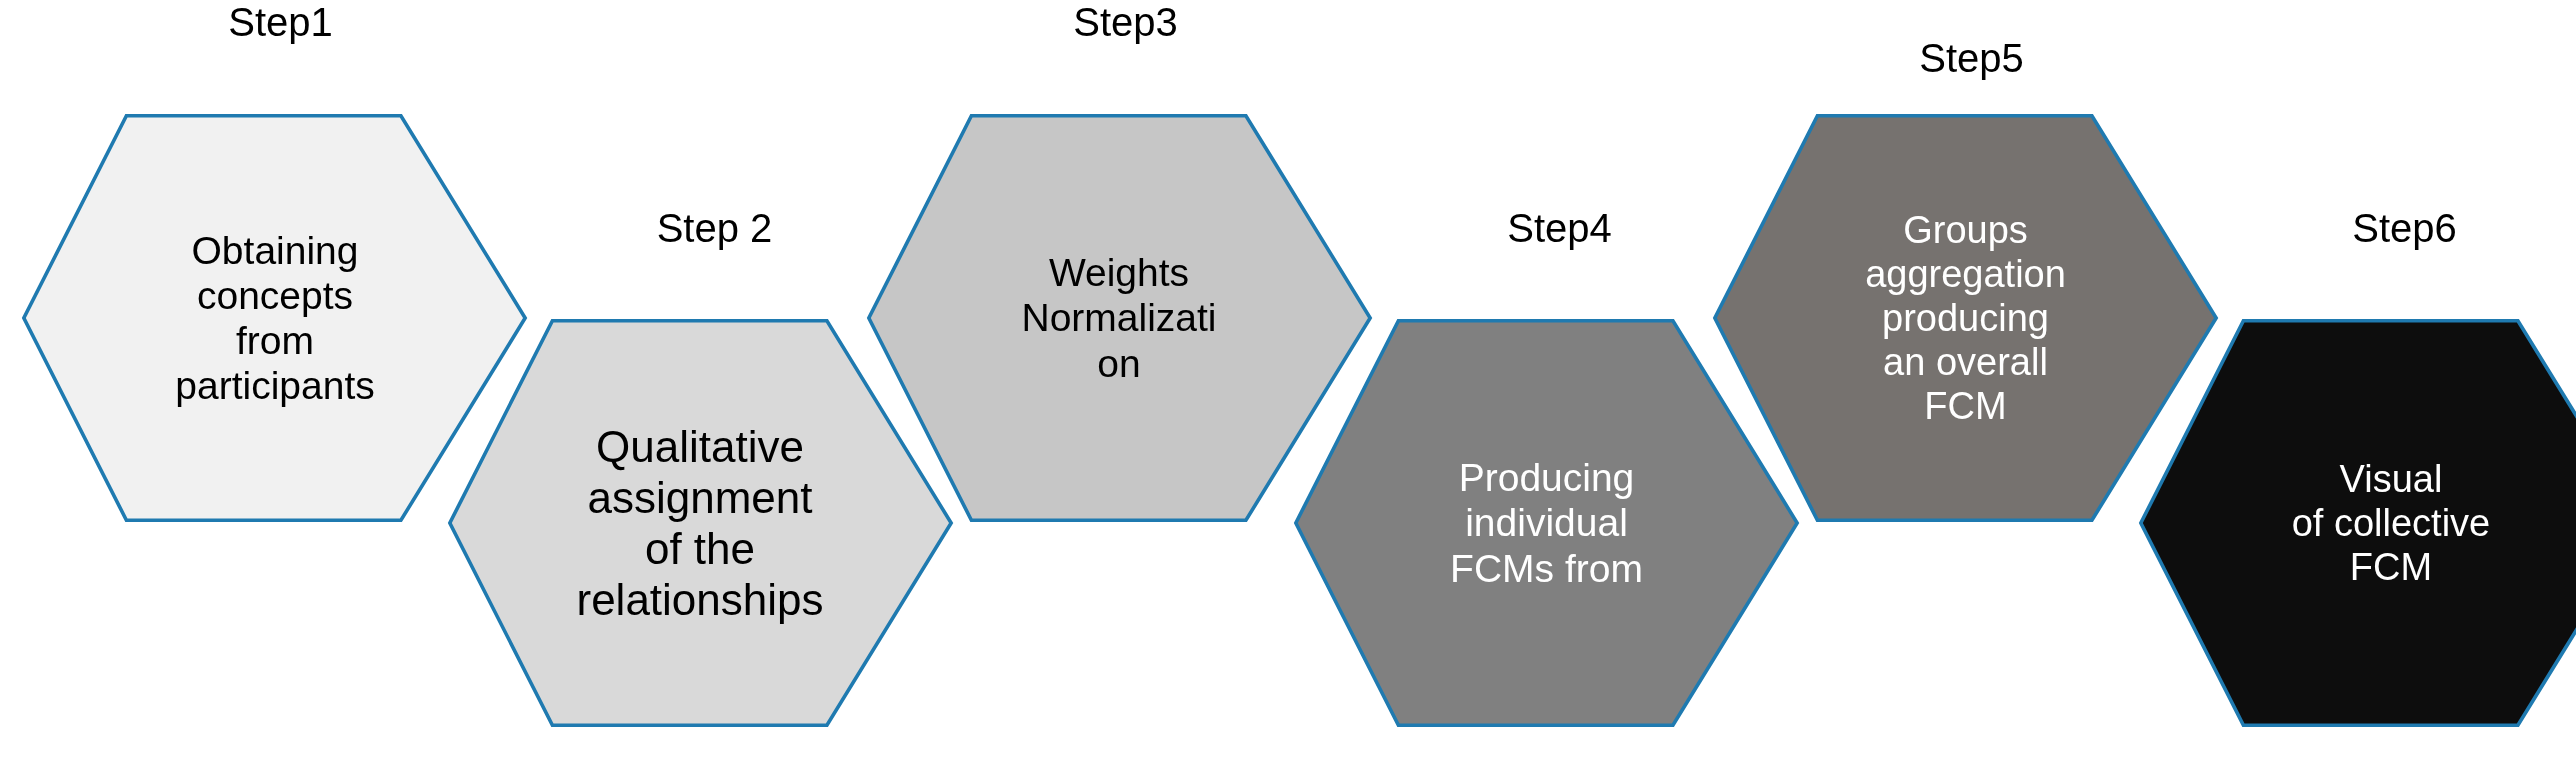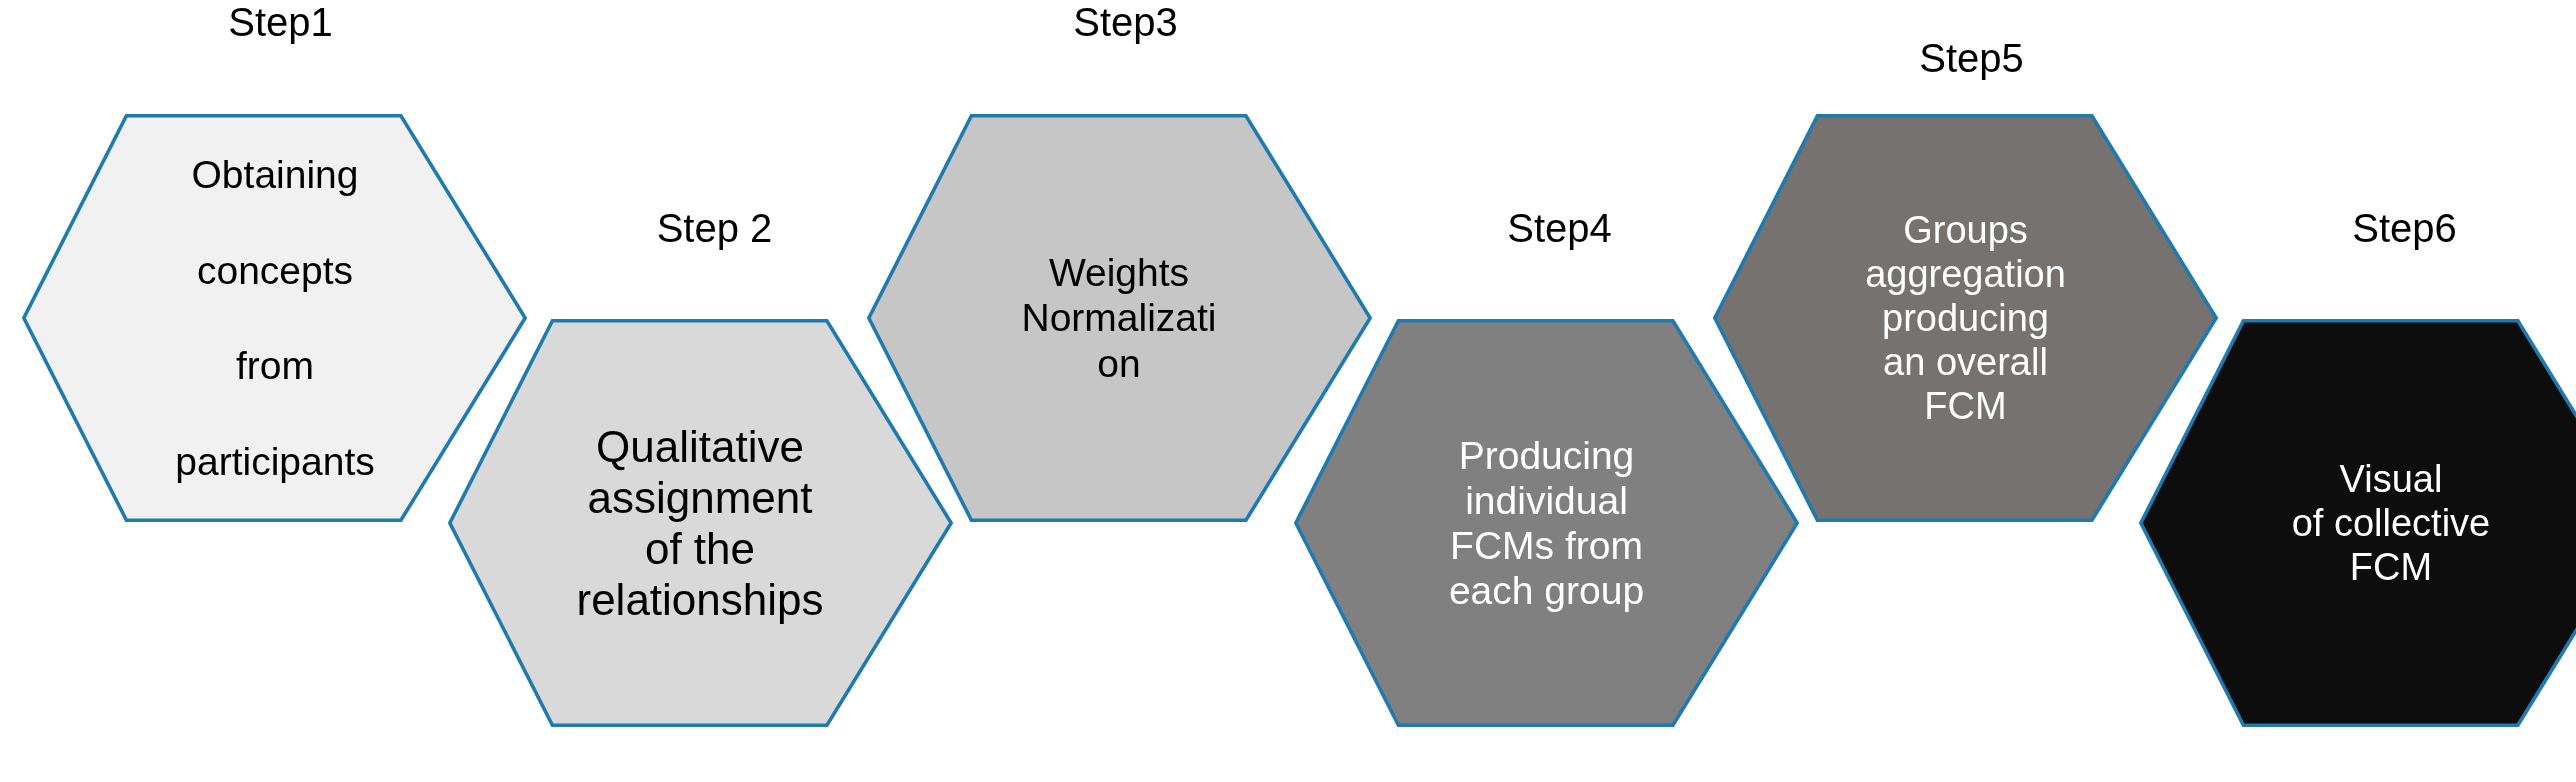--- a/index.html
+++ b/index.html
@@ -55,21 +55,21 @@
 </style>
 </head>
 <body>
 
 <div id="canvas">
 
   <div class="hex-group" style="left:0px; top:101px; width:549px; height:434px;">
     <svg class="hex-shape" width="549" height="434" viewBox="0 0 760 600">
       <polygon points="175,20 555,20 727,300 555,580 175,580 33,300" fill="#F1F1F1" stroke="#1F7AB0" stroke-width="5" stroke-linejoin="miter"></polygon>
     </svg>
-    <div class="hex-text dark-text" style="left:87px; top:51px; width:376px; height:332px;justify-content:space-between;">
+    <div class="hex-text dark-text" style="left:87px; top:51px; width:376px; height:332px;">
       <span>Obtaining</span>
       <span>concepts</span>
       <span>from</span>
       <span>participants</span>
     </div>
   </div>
   <div class="hex-label" style="left:0px; top:0px; width:513px;">Step1</div>
 
   <div class="hex-group" style="left:426px; top:306px; width:549px; height:434px;">
     <svg class="hex-shape" width="549" height="434" viewBox="0 0 760 600">
@@ -97,21 +97,20 @@
   <div class="hex-label" style="left:845px; top:0px; width:513px;">Step3</div>
 
   <div class="hex-group" style="left:1272px; top:306px; width:549px; height:434px;">
     <svg class="hex-shape" width="549" height="434" viewBox="0 0 760 600">
       <polygon points="175,20 555,20 727,300 555,580 175,580 33,300" fill="#808080" stroke="#1F7AB0" stroke-width="5" stroke-linejoin="miter"></polygon>
     </svg>
     <div class="hex-text light-text" style="left:76px; top:51px; width:397px; height:332px;">
       <span>Producing</span>
       <span>individual</span>
       <span>FCMs from</span>
-      <span>each group</span>
     </div>
   </div>
   <div class="hex-label" style="left:1279px; top:206px; width:513px;">Step4</div>
 
   <div class="hex-group" style="left:1691px; top:101px; width:549px; height:434px;">
     <svg class="hex-shape" width="549" height="434" viewBox="0 0 760 600">
       <polygon points="175,20 555,20 727,300 555,580 175,580 33,300" fill="#76726F" stroke="#1F7AB0" stroke-width="5" stroke-linejoin="miter"></polygon>
     </svg>
     <div class="hex-text light-text" style="left:76px; top:40px; width:397px; height:354px; font-size:38px;">
       <span>Groups</span>

